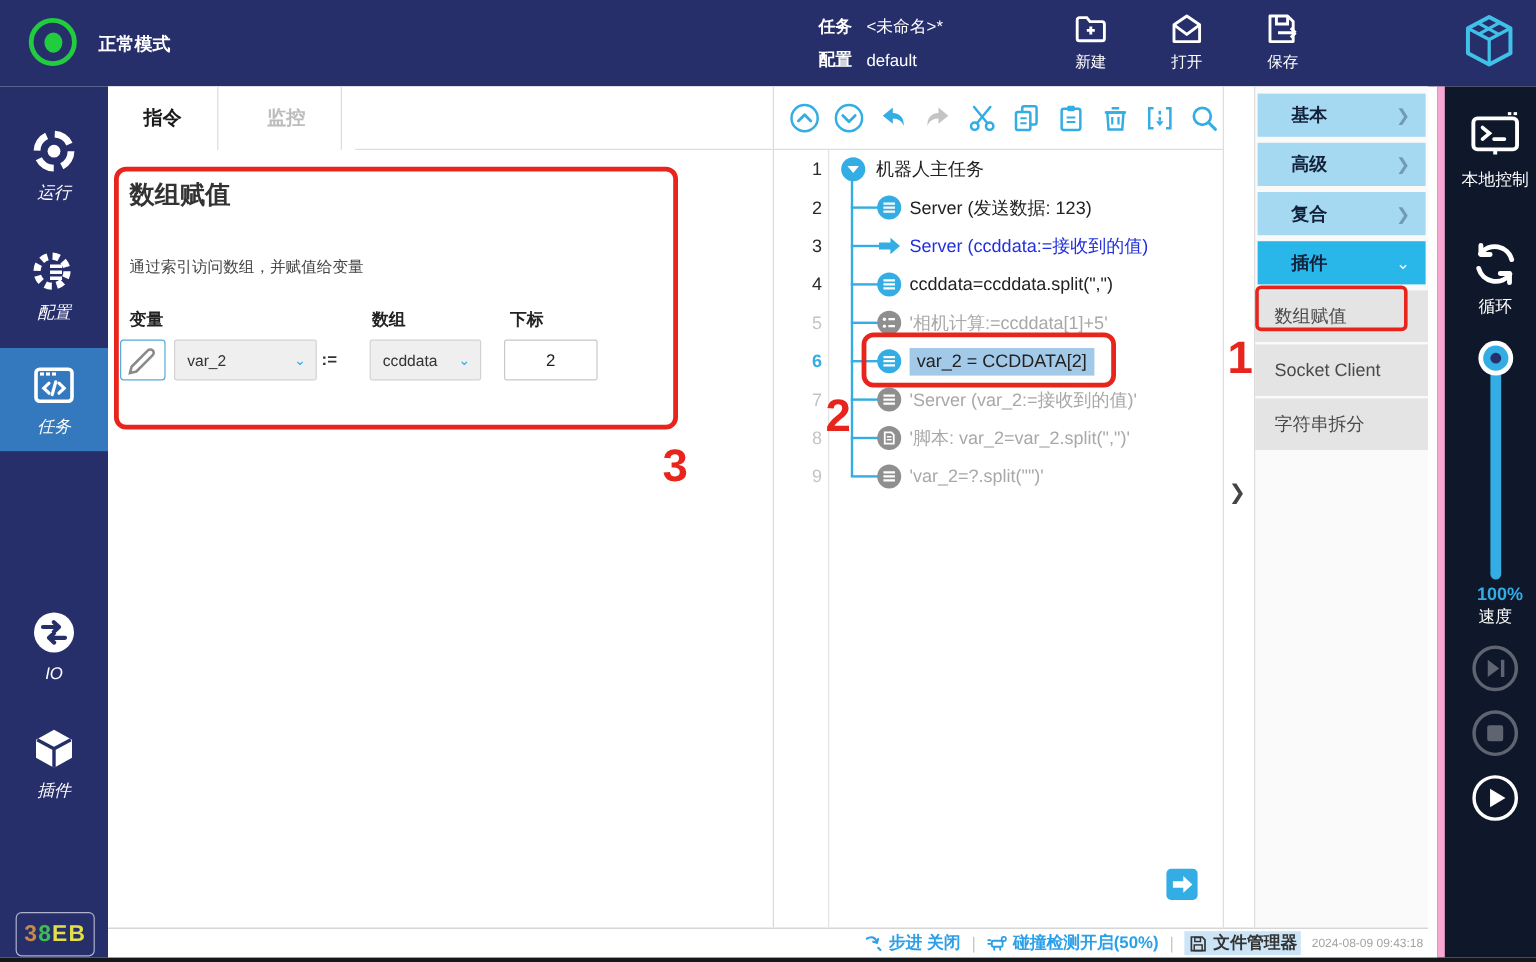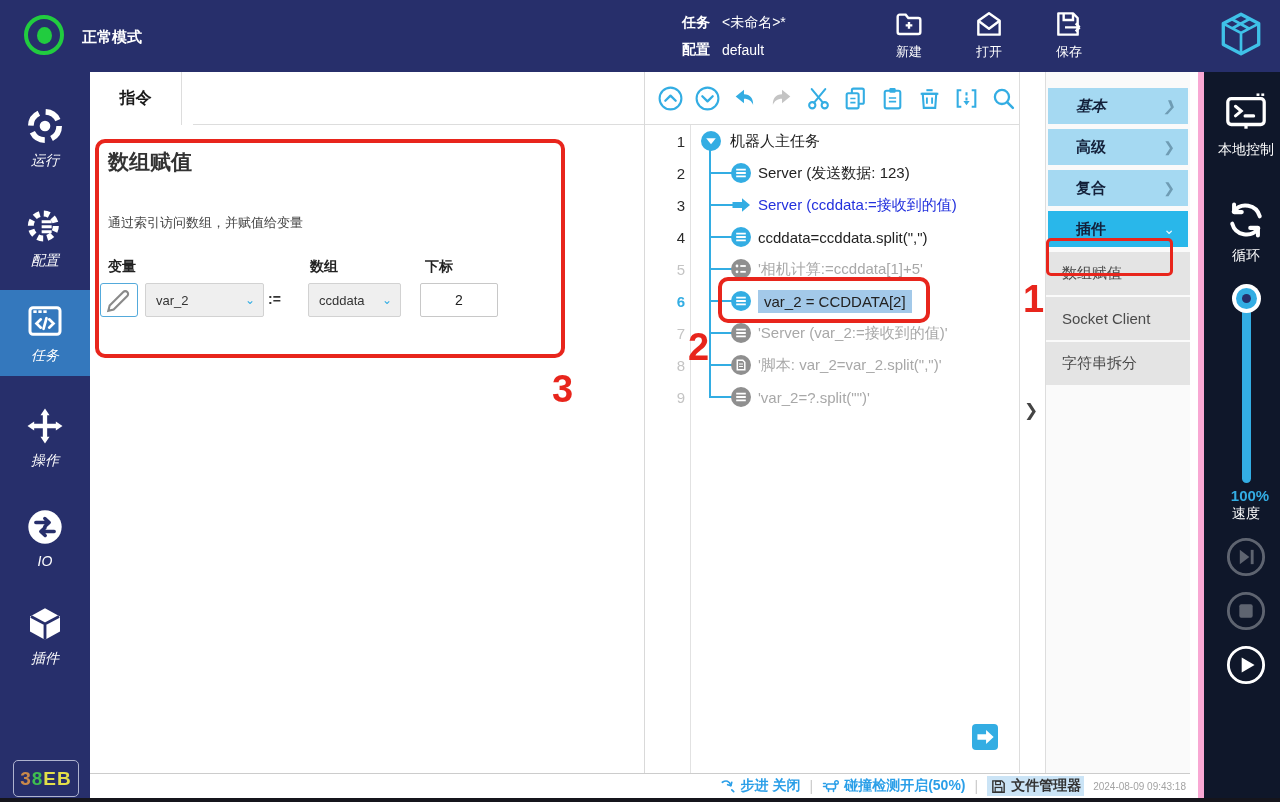--- a/index.html
+++ b/index.html
@@ -59,21 +59,21 @@
   .vline { position:absolute; left:64px; top:16px; width:2px; background:#33ADE3; }
   .stub { position:absolute; left:64px; width:24px; height:2px; background:#33ADE3; }
   .next-btn { position:absolute; left:327px; top:652px; width:26px; height:26px; background:#33ADE3; border-radius:4px; display:flex; align-items:center; justify-content:center; cursor:pointer; }
 
   .collapse-strip { position:absolute; left:1020px; top:72px; width:25px; height:701px; background:#fff; }
   .collapse-chev { position:absolute; left:4px; top:328px; font-size:17px; color:#444; cursor:pointer; }
 
   
   .plugp { position:absolute; left:1045px; top:72px; width:145px; height:701px; background:#FAFAFA; border-left:1px solid #ddd; }
   .cat { position:relative; margin:0 2px 5px 2px; height:36px; background:#A5D9F2; display:flex; align-items:center; padding-left:28px; font-size:15px; font-weight:bold; color:#13203a; cursor:pointer; }
-  .cat:first-child { margin-top:16px;font-style:italic; }
+  .cat:first-child { margin-top:6px; }
   .cat.open { background:#29B7EA; }
   .cat .chev { position:absolute; right:13px; font-weight:normal; color:#6f9cb4; font-size:14px; }
   .cat.open .chev { color:#eaf7fd; }
   .pitem { margin:0 0 2px 0; height:43px; background:#E4E4E4; display:flex; align-items:center; padding-left:16px; font-size:15px; color:#4a4a4a; cursor:pointer; }
 
   
   .rail { position:absolute; left:1198px; top:72px; width:90px; height:726px; background:#0f172a; border-left:6px solid #f9a8d4; }
   .rail .blk { position:absolute; left:0; width:84px; display:flex; flex-direction:column; align-items:center; gap:5px; }
   .rail .cap { color:#fff; font-size:14px; }
   .slider-track { position:absolute; left:38px; top:226px; width:9px; height:185px; background:#33ADE3; border-radius:5px; }
@@ -171,46 +171,40 @@
       <div class="side-item active" style="top: 218px;">
         <span class="ic"><svg viewBox="0 0 24 24" width="100%" height="100%" fill="none" xmlns="http://www.w3.org/2000/svg">
             <rect x="3" y="4" width="18" height="16" rx="1.8" stroke="#fff" stroke-width="1.8"></rect>
             <rect x="5" y="5.6" width="2" height="1.6" fill="#fff"></rect>
             <rect x="8" y="5.6" width="2" height="1.6" fill="#fff"></rect>
             <rect x="11" y="5.6" width="2" height="1.6" fill="#fff"></rect>
             <path d="M9.5 11l-2.6 2.5 2.6 2.5M14.5 11l2.6 2.5-2.6 2.5M12.9 10.3l-1.8 6.4" stroke="#fff" stroke-width="1.6" stroke-linecap="round"></path>
           </svg></span>
         <span class="cap">任务</span>
       </div>
-      <div class="side-item" style="top: 323px;">
-        <span class="ic"><svg viewBox="0 0 24 24" width="100%" height="100%" fill="none" xmlns="http://www.w3.org/2000/svg">
-            <path d="M12 5v14M5 12h14" stroke="#fff" stroke-width="2.6"></path>
-            <path d="M12 1.5 9.3 5.5h5.4zM12 22.5 9.3 18.5h5.4zM1.5 12 5.5 9.3v5.4zM22.5 12 18.5 9.3v5.4z" fill="#fff"></path>
-          </svg></span>
-        <span class="cap">操作</span>
-      </div>
       <div class="side-item" style="top: 423px; align-items: center;">
         <span class="ic"><svg viewBox="0 0 24 24" width="100%" height="100%" fill="none" xmlns="http://www.w3.org/2000/svg">
             <circle cx="12" cy="12" r="10" fill="#fff"></circle>
             <path d="M6.5 9.3h8M14.5 9.3l-2.6-2.4M14.5 9.3l-2.6 2.4M17.5 14.7h-8M9.5 14.7l2.6-2.4M9.5 14.7l2.6 2.4" stroke="#272F6B" stroke-width="2.1" stroke-linecap="round" stroke-linejoin="round"></path>
           </svg></span>
         <span class="cap">IO</span>
       </div>
       <div class="side-item" style="top: 521px;">
         <span class="ic"><svg viewBox="0 0 24 24" width="100%" height="100%" fill="none" xmlns="http://www.w3.org/2000/svg">
             <path d="M12 2.5 21 7.5v9L12 21.5 3 16.5v-9z" fill="#fff"></path>
             <path d="M3.6 7.5 12 12l8.4-4.5M12 12v9.5" stroke="#272F6B" stroke-width="1.7"></path>
           </svg></span>
         <span class="cap">插件</span>
       </div>
     </div>
 
   <div class="instr">
     <div class="tabbar">
       <div class="tab">指令</div>
+      <div class="tab inactive">监控</div>
       <div class="tab-spacer"></div>
     </div>
     <div class="instr-title">数组赋值</div>
     <div class="instr-desc">通过索引访问数组，并赋值给变量</div>
     <div class="f-label" style="left:18px;">变量</div>
     <div class="f-label" style="left:220px;">数组</div>
     <div class="f-label" style="left:335px;">下标</div>
     <div class="ctrl pencil-btn" id="pencil-btn">
         <svg viewBox="0 0 24 24" width="100%" height="100%" fill="none" xmlns="http://www.w3.org/2000/svg">
           <path d="M5 16.2 15.2 6a2.1 2.1 0 0 1 3 3L8 19.2l-4 .9z" stroke="#8a8a8a" stroke-width="1.6"></path>

